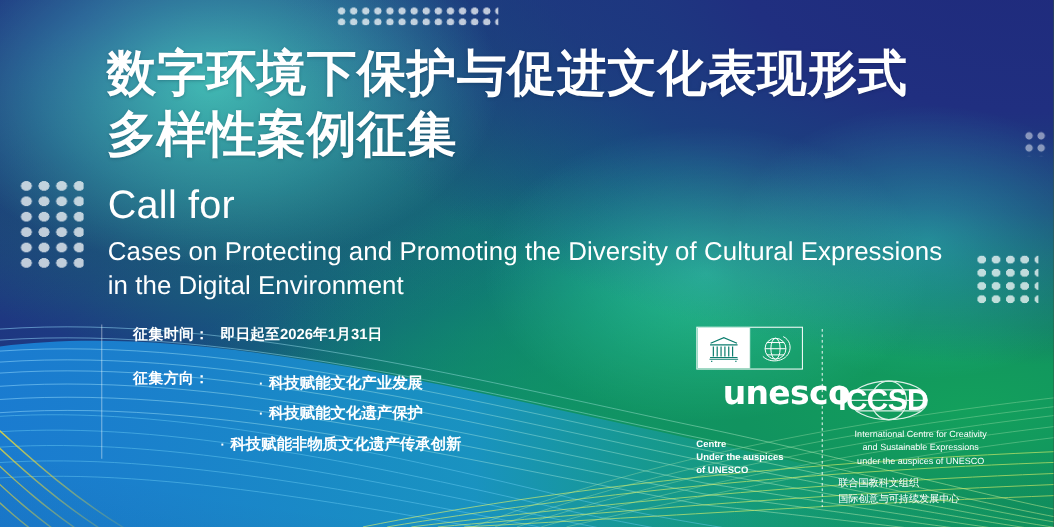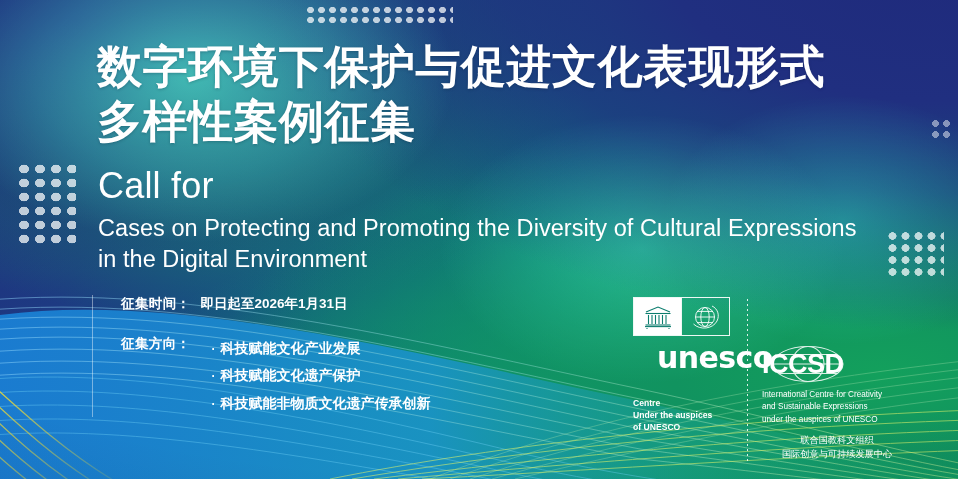--- a/index.html
+++ b/index.html
@@ -126,21 +126,21 @@
     white-space: nowrap;
     letter-spacing: .4px;
   }
   .info-value {
     font-size: 13.5px;
     font-weight: bold;
     margin-left: 10px;
     white-space: nowrap;
   }
   .info-gap { height: 22px; }
-  .bullets { margin-left: 21px; }
+  .bullets { margin-left: 10px; text-align: center; }
   .bullet {
     font-size: 14px;
     font-weight: bold;
     line-height: 1.95;
     white-space: nowrap;
   }
   .bullet .dot { margin-right: 5px; font-size: 12px; }
 
   
   .logos {
@@ -210,27 +210,27 @@
     left: 8px; top: 1px;
     width: 76px; height: 38px;
     z-index: 1;
     opacity: .95;
   }
   .iccsd-en {
     margin-top: 5px;
     font-size: 8.2px;
     line-height: 1.5;
     font-weight: 400;
+    text-align: center;
   }
   .iccsd-cn {
     margin-top: 7px;
     font-size: 9.2px;
     line-height: 1.55;
     font-family: "DejaVu Sans", "Liberation Sans", sans-serif;
-    text-align: center;
   }
 </style>
 </head>
 <body>
 
 <div class="poster">
 
   <div class="bg-base"></div>
   <div class="bg-navy-tr"></div>
   <div class="bg-green-glow"></div>

